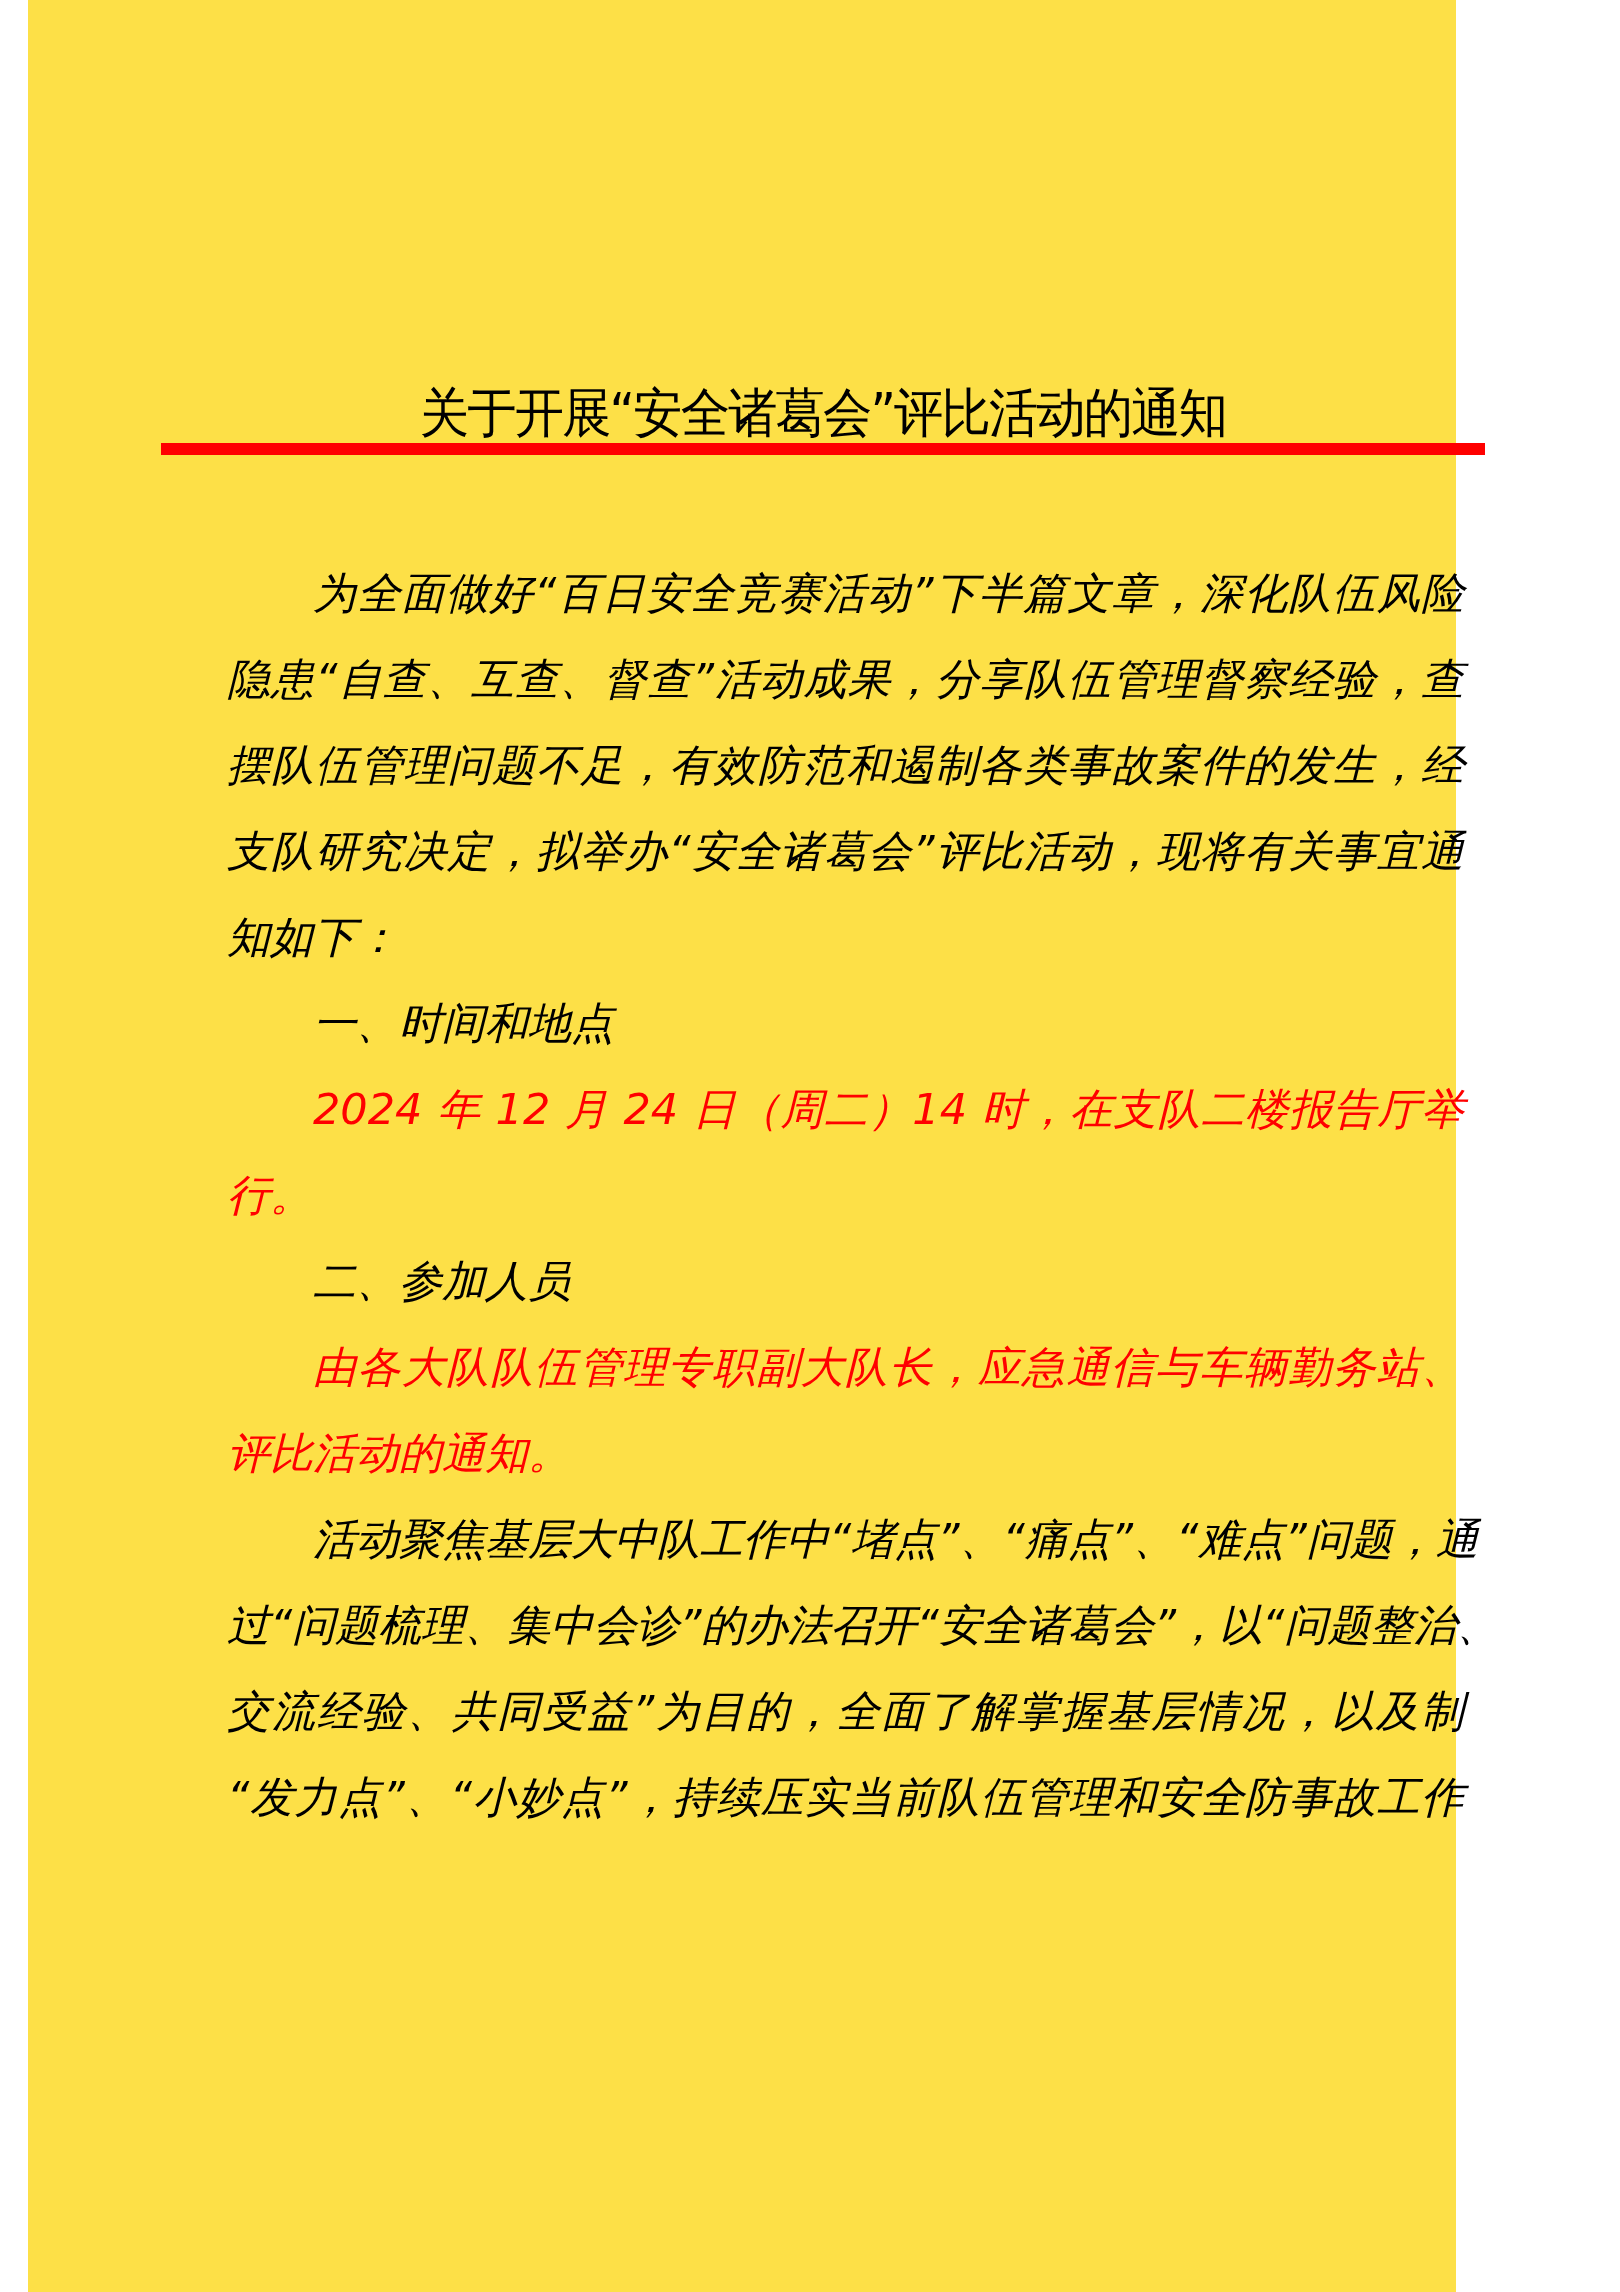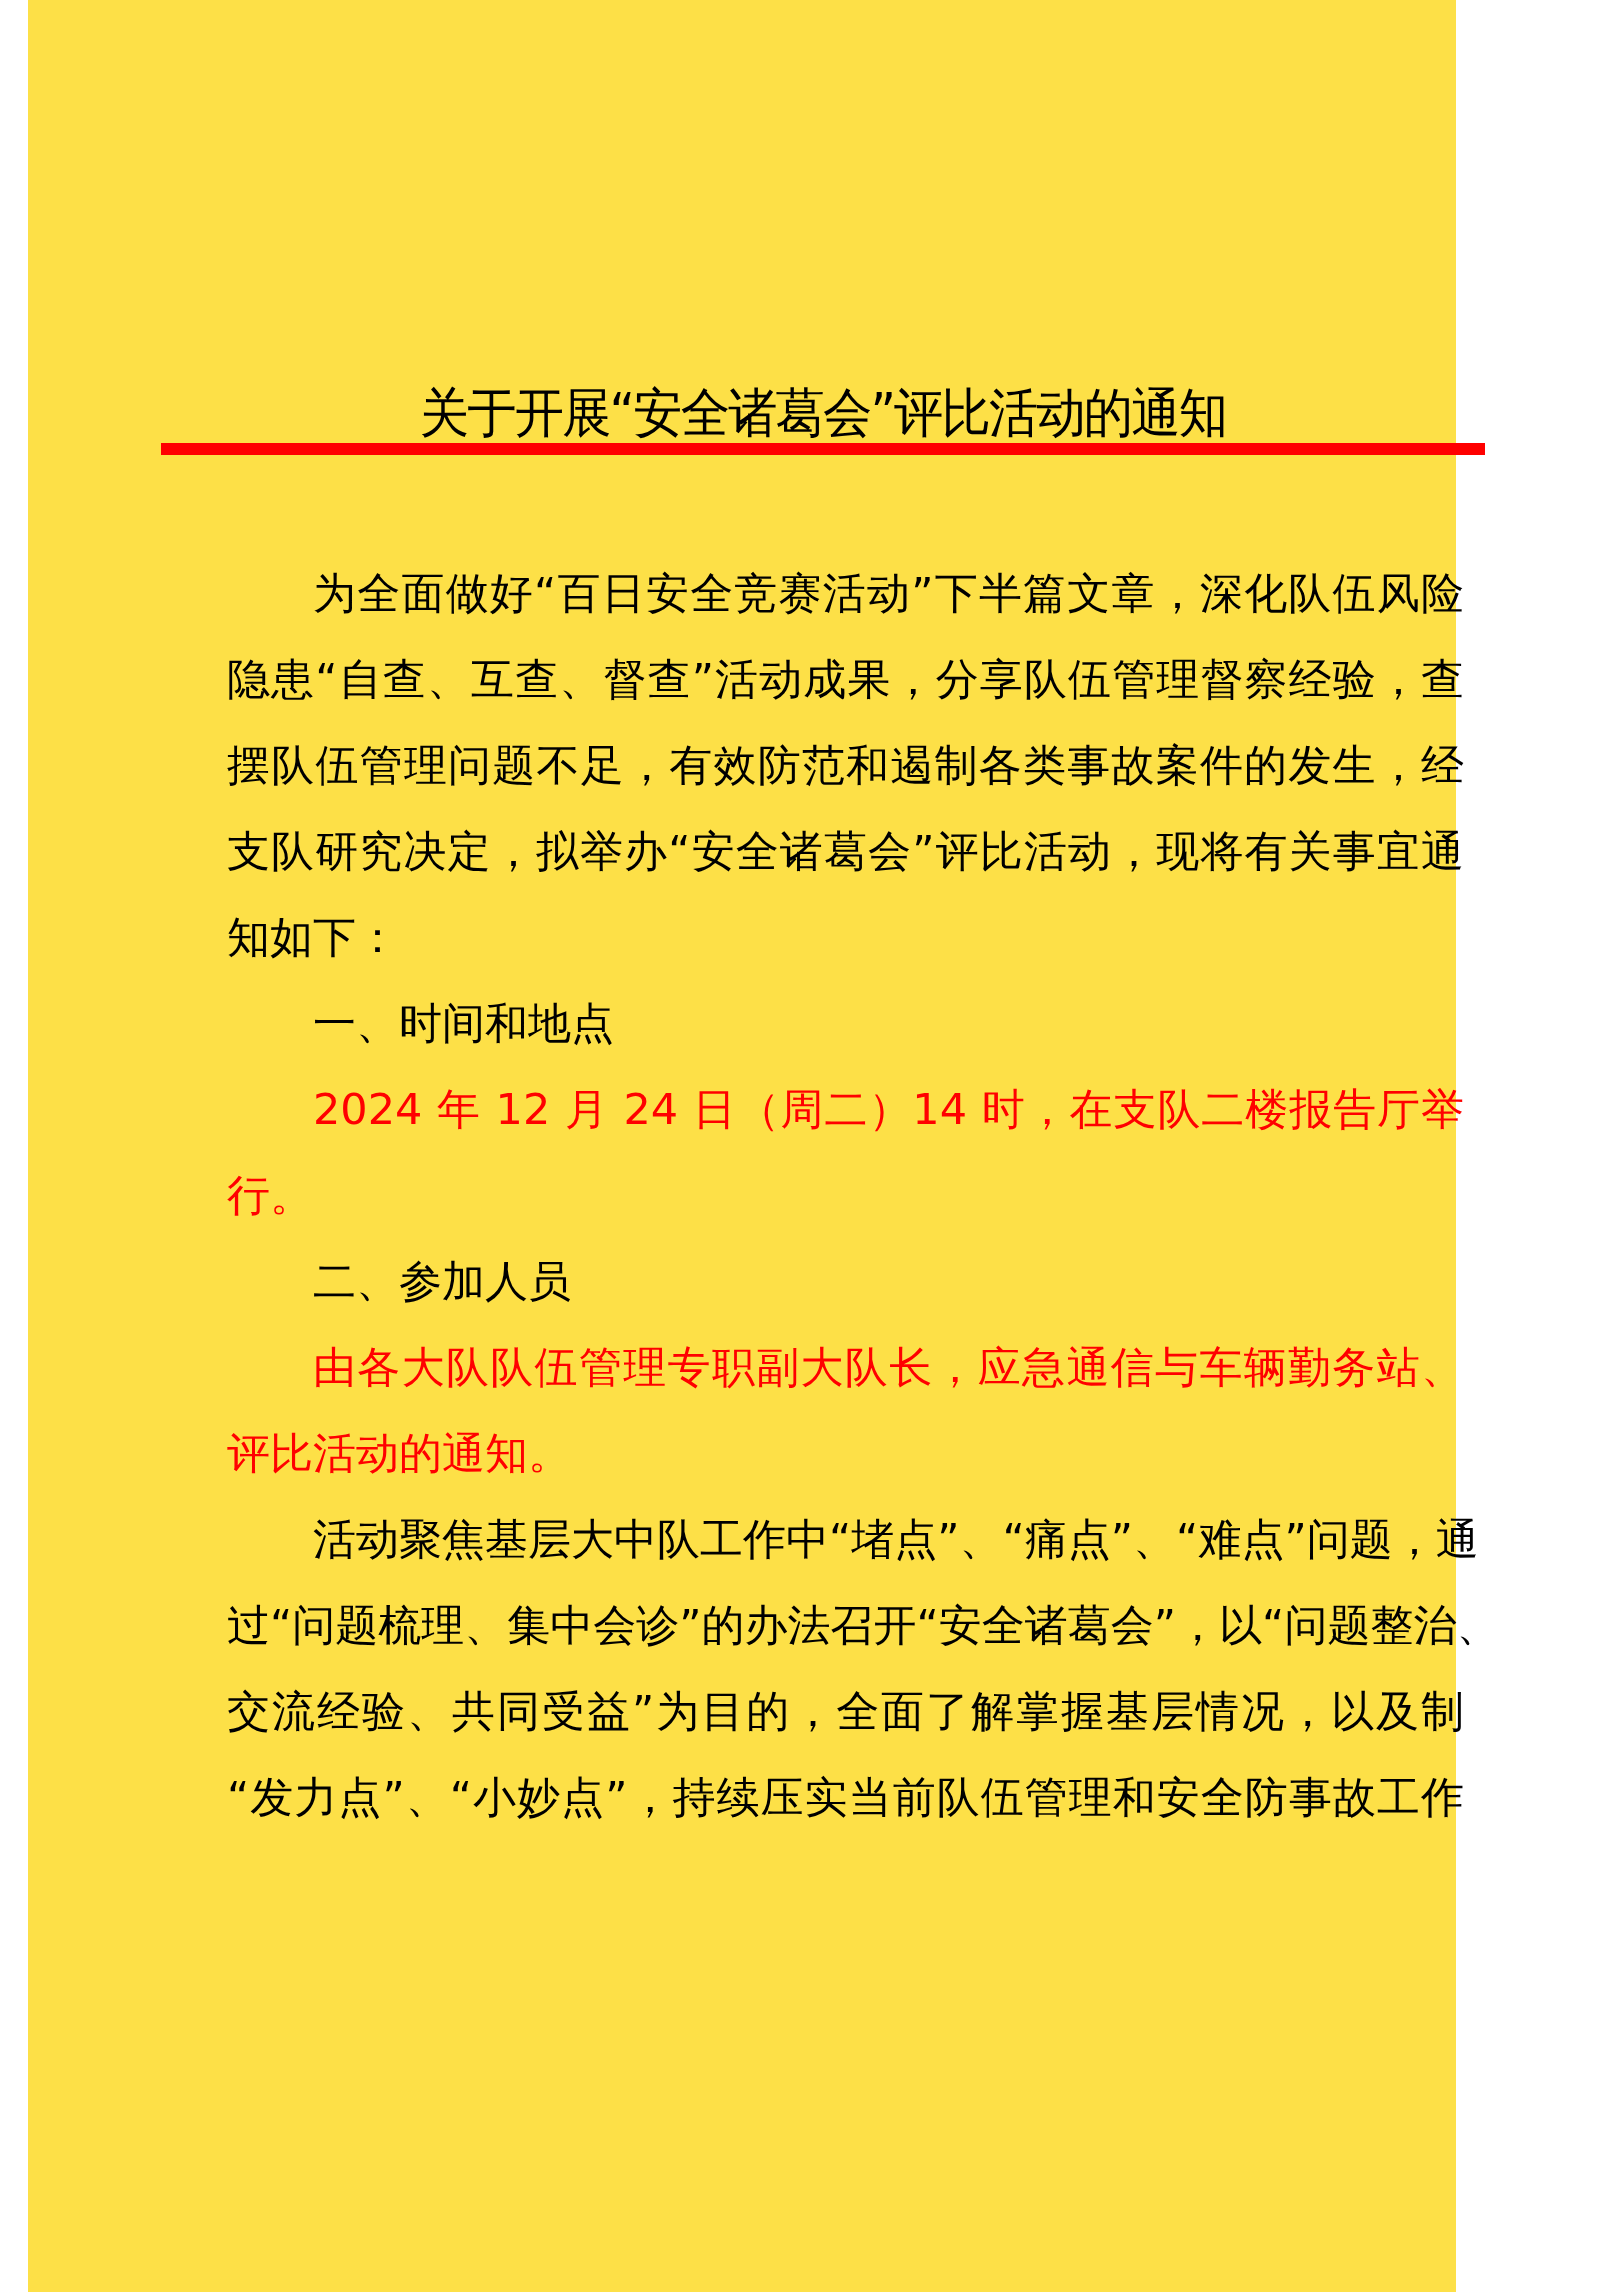--- a/index.html
+++ b/index.html
@@ -44,20 +44,21 @@
       top: 443px;
       width: 1324px;
       height: 11.8px;
       background: #ff0000;
     }
     .body {
       position: absolute;
       left: 199px;
       top: 550px;
       width: 1237px;
+      font-style: italic;
     }
     .line {
       display: block;
       height: 86px;
       line-height: 86px;
       font-size: 43px;
       white-space: nowrap;
       overflow: visible;
     }
     .line.indent { padding-left: 86px; }

